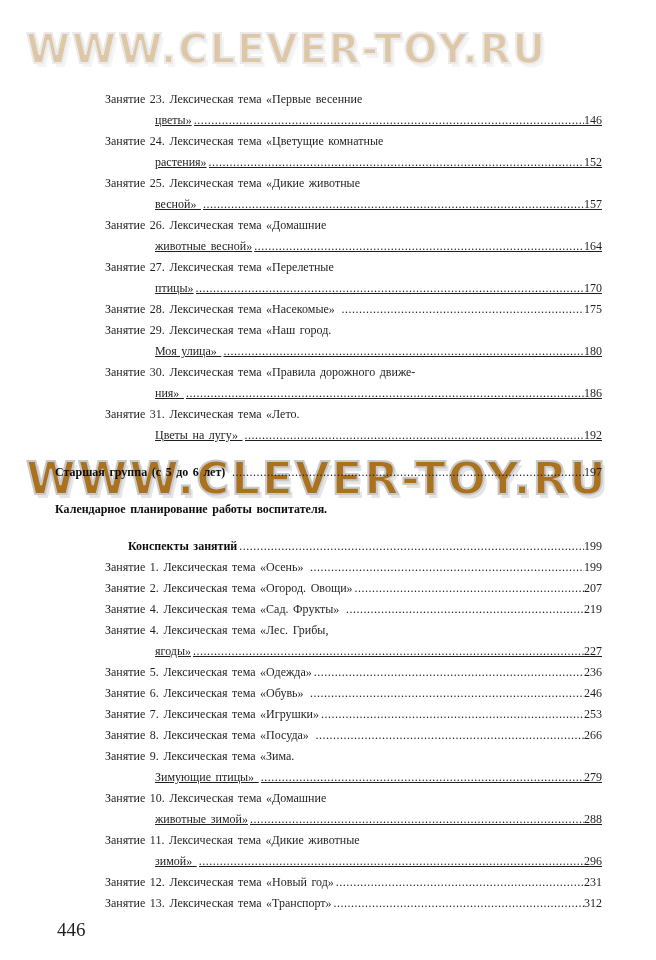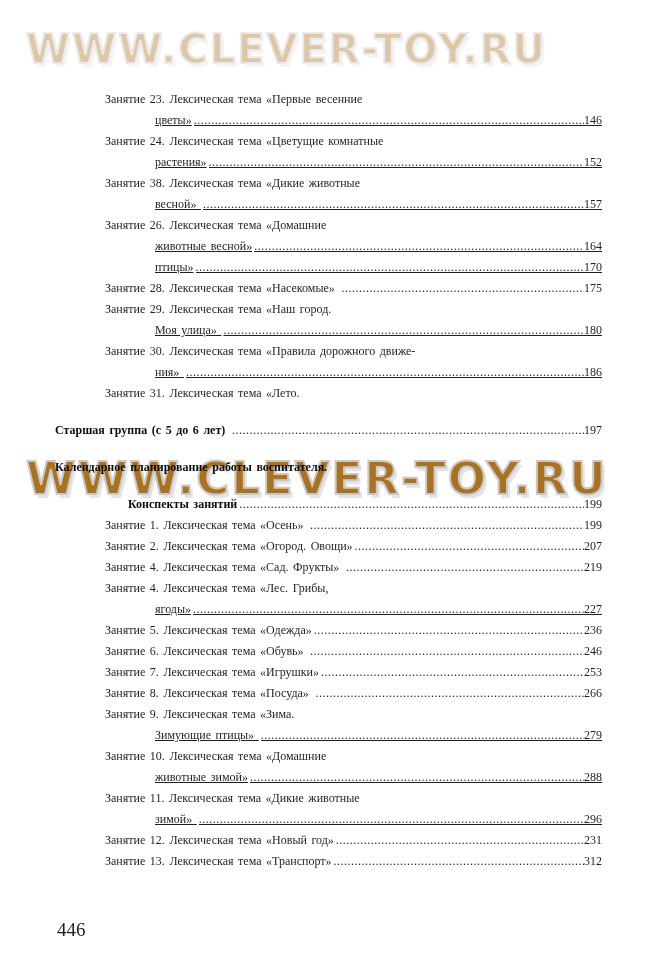--- a/index.html
+++ b/index.html
@@ -117,35 +117,38 @@
       </div>
       <div class="line entry">
         <span class="t">Занятие 24. Лексическая тема «Цветущие комнатные</span>
       </div>
       <div class="line entry cont">
         <span class="t">растения»</span>
         <span class="leader"></span>
         <span class="pg">152</span>
       </div>
       <div class="line entry">
-        <span class="t">Занятие 38. Лексическая тема «Дикие животные</span>
+        <span class="t">Занятие 25. Лексическая тема «Дикие животные</span>
       </div>
       <div class="line entry cont">
         <span class="t">весной» </span>
         <span class="leader"></span>
         <span class="pg">157</span>
       </div>
       <div class="line entry">
         <span class="t">Занятие 26. Лексическая тема «Домашние</span>
       </div>
       <div class="line entry cont">
         <span class="t">животные весной»</span>
         <span class="leader"></span>
         <span class="pg">164</span>
       </div>
+      <div class="line entry">
+        <span class="t">Занятие 27. Лексическая тема «Перелетные</span>
+      </div>
       <div class="line entry cont">
         <span class="t">птицы»</span>
         <span class="leader"></span>
         <span class="pg">170</span>
       </div>
       <div class="line entry">
         <span class="t">Занятие 28. Лексическая тема «Насекомые» </span>
         <span class="leader"></span>
         <span class="pg">175</span>
       </div>
@@ -160,20 +163,25 @@
       <div class="line entry">
         <span class="t">Занятие 30. Лексическая тема «Правила дорожного движе-</span>
       </div>
       <div class="line entry cont">
         <span class="t">ния» </span>
         <span class="leader"></span>
         <span class="pg">186</span>
       </div>
       <div class="line entry">
         <span class="t">Занятие 31. Лексическая тема «Лето.</span>
+      </div>
+      <div class="line entry cont">
+        <span class="t">Цветы на лугу» </span>
+        <span class="leader"></span>
+        <span class="pg">192</span>
       </div>
       <div class="line chapter">
         <span class="t">Старшая группа (с 5 до 6 лет) </span>
         <span class="leader"></span>
         <span class="pg">197</span>
       </div>
       <div class="line chapter">
         <span class="t">Календарное планирование работы воспитателя.</span>
       </div>
       <div class="line chapter cont">

